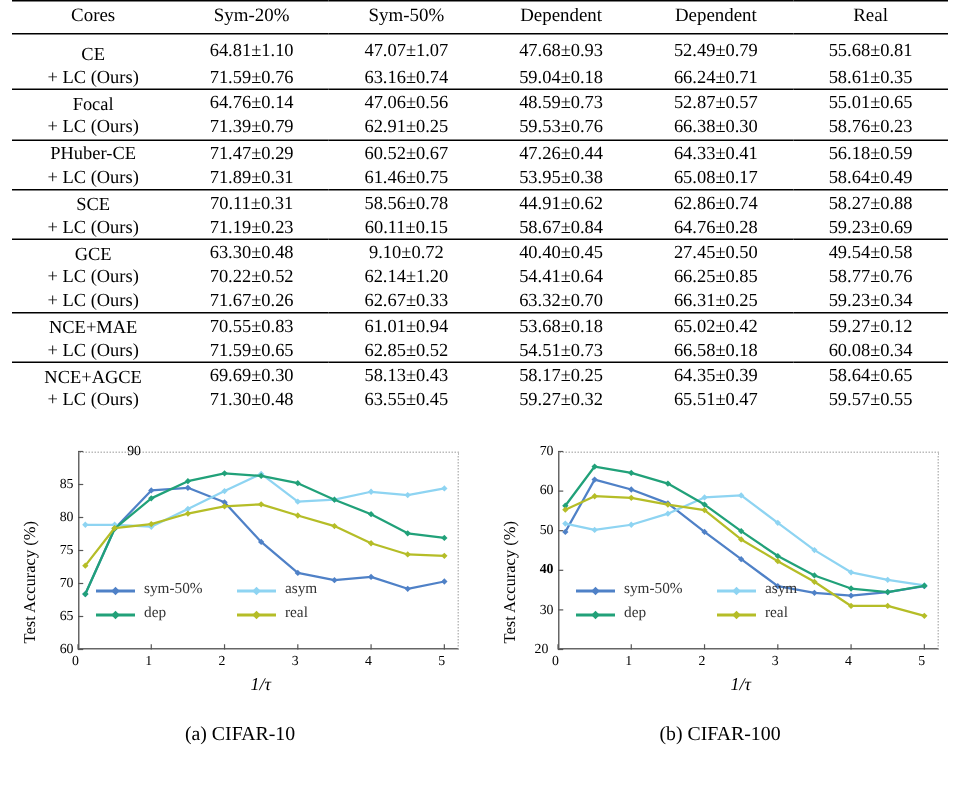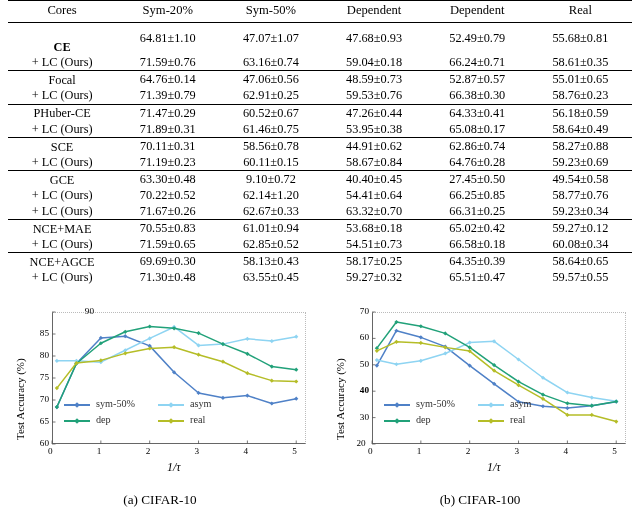--- a/index.html
+++ b/index.html
@@ -137,21 +137,21 @@
         <th>Cores</th>
         <th>Sym-20%</th>
         <th>Sym-50%</th>
         <th>Dependent</th>
         <th>Dependent</th>
         <th>Real</th>
       </tr>
     </thead>
     <tbody id="table-body">
         <tr style="border-top: 0.9px solid rgb(0, 0, 0);">
-          <td style="padding-top: 18px; font-weight: bold;">CE</td>
+          <td style="padding-top: 7px;">CE</td>
           <td>64.81±1.10</td>
           <td>47.07±1.07</td>
           <td>47.68±0.93</td>
           <td>52.49±0.79</td>
           <td>55.68±0.81</td>
         </tr>
         <tr>
           <td class="method-ours">+ LC (Ours)</td>
           <td class="b">71.59±0.76</td>
           <td class="b">63.16±0.74</td>

